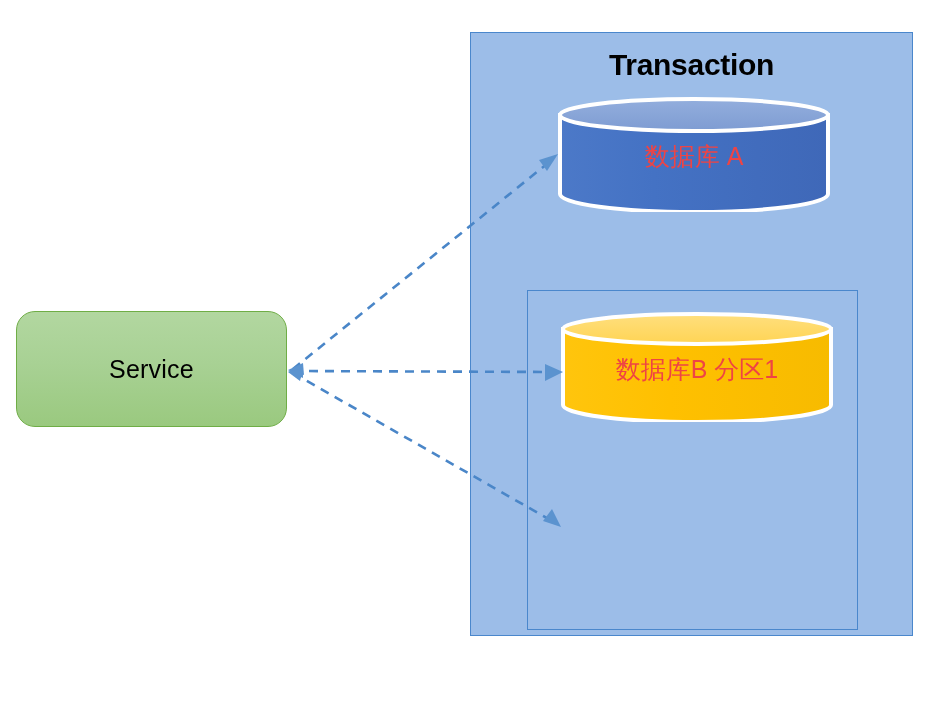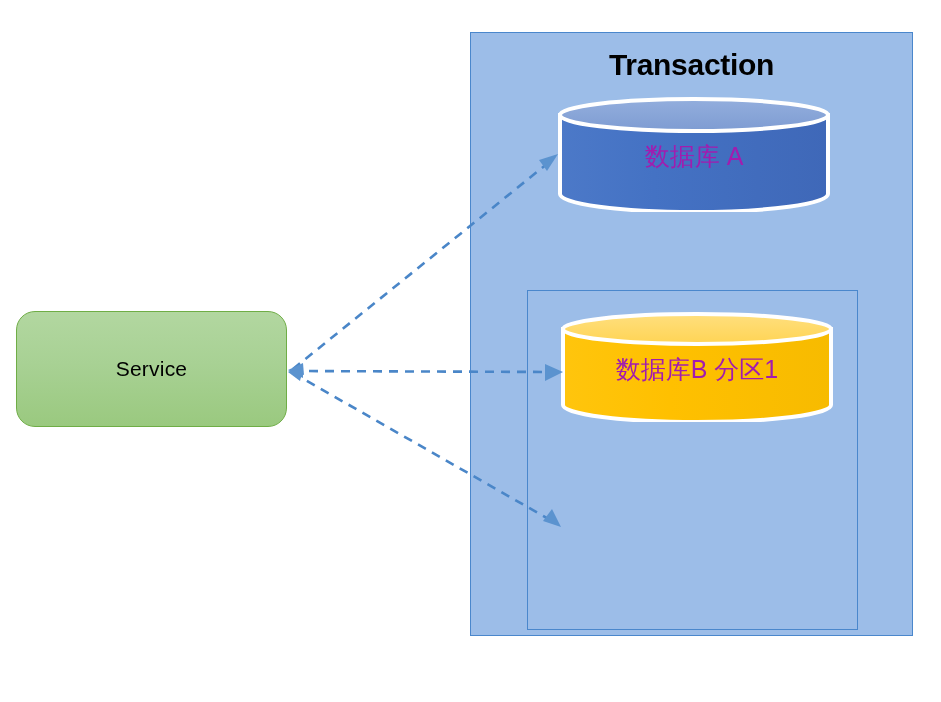--- a/index.html
+++ b/index.html
@@ -31,21 +31,21 @@
     height: 116px;
     box-sizing: border-box;
     border: 1.5px solid #6fad46;
     border-radius: 19px;
     background: linear-gradient(180deg, #b2d7a0 0%, #a8d194 45%, #9ac97f 100%);
     display: flex;
     align-items: center;
     justify-content: center;
   }
   .service-label {
-    font-size: 21px;
+    font-size: 25px;
     color: #000000;
     letter-spacing: 0.2px;
     font-family: "Liberation Sans", "DejaVu Sans", sans-serif;
   }
 
   
   .transaction-panel {
     position: absolute;
     left: 470px;
     top: 32px;
@@ -81,21 +81,21 @@
 
   
   .cylinder {
     position: absolute;
   }
   .cyl-label {
     position: absolute;
     left: 0;
     width: 100%;
     text-align: center;
-    color: #a21caf;
+    color: #ef4444;
     font-size: 25px;
     pointer-events: none;
     font-family: "Liberation Sans", "DejaVu Sans", sans-serif;
   }
 
   #cyl-a { left: 557px; top: 97px;  width: 274px; height: 115px; }
   #cyl-a .cyl-label { top: 43px; }
 
   #cyl-b1 { left: 560px; top: 312px; width: 274px; height: 110px; }
   #cyl-b1 .cyl-label { top: 41px; }

